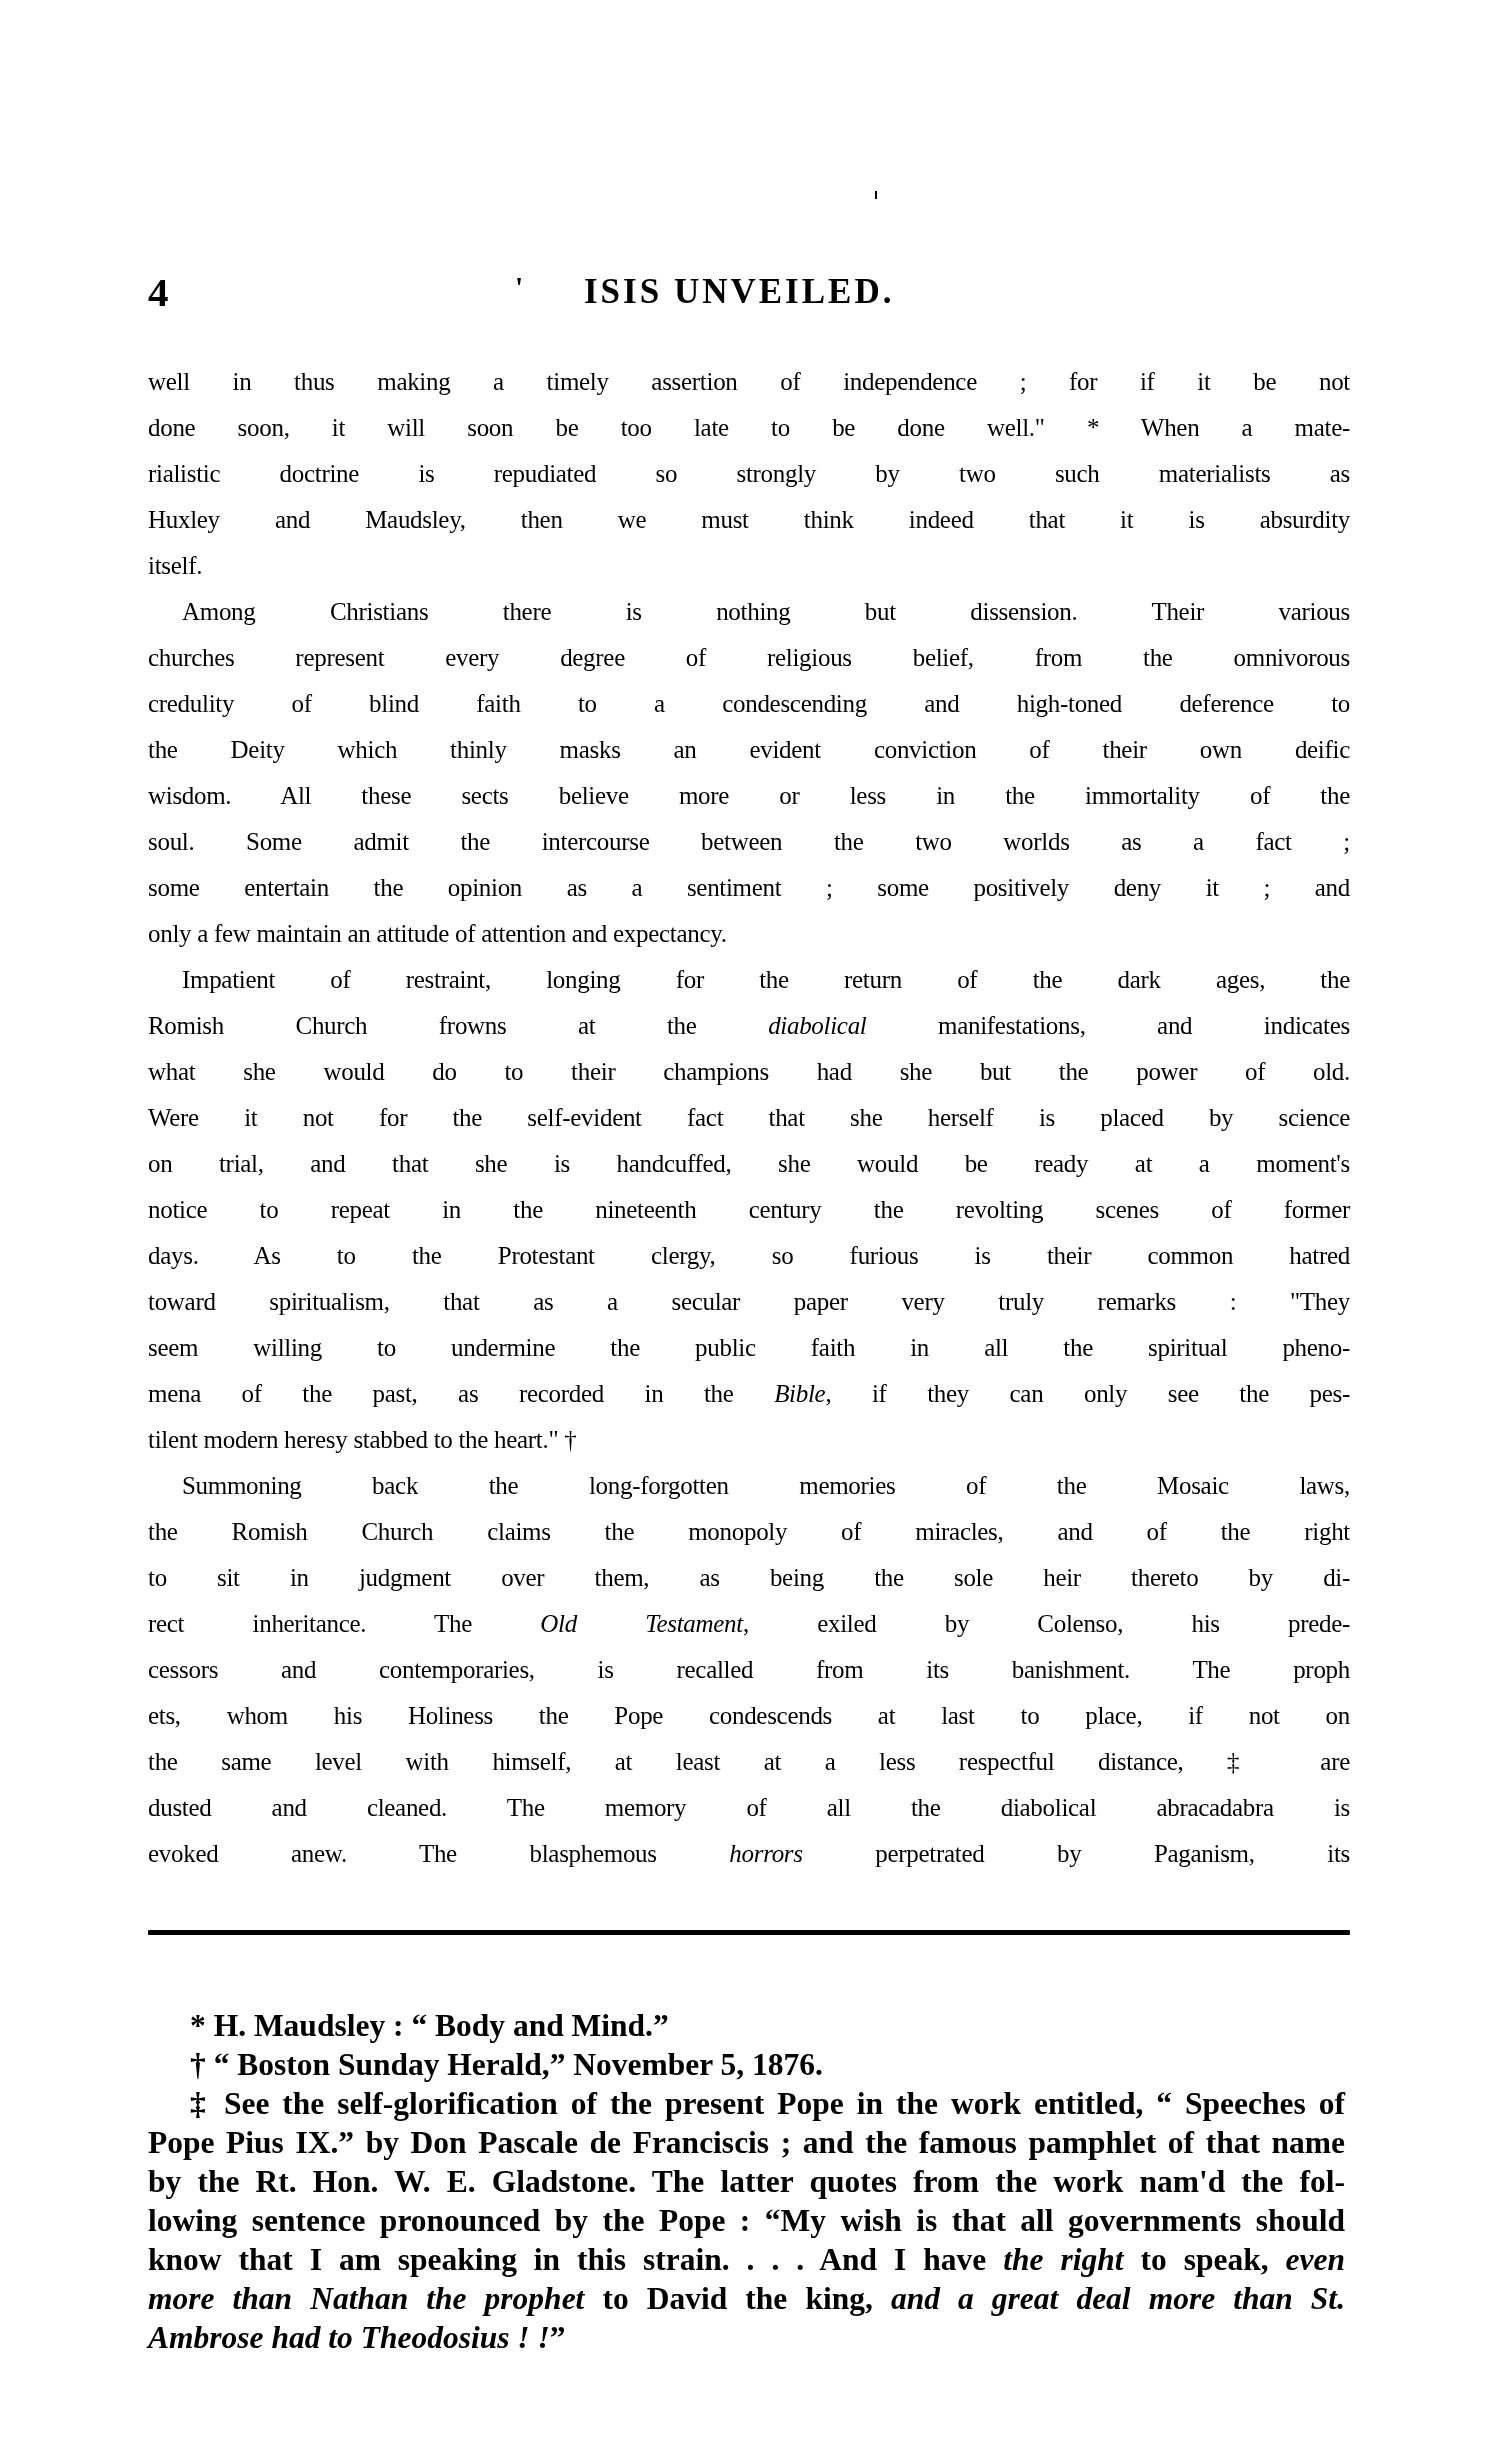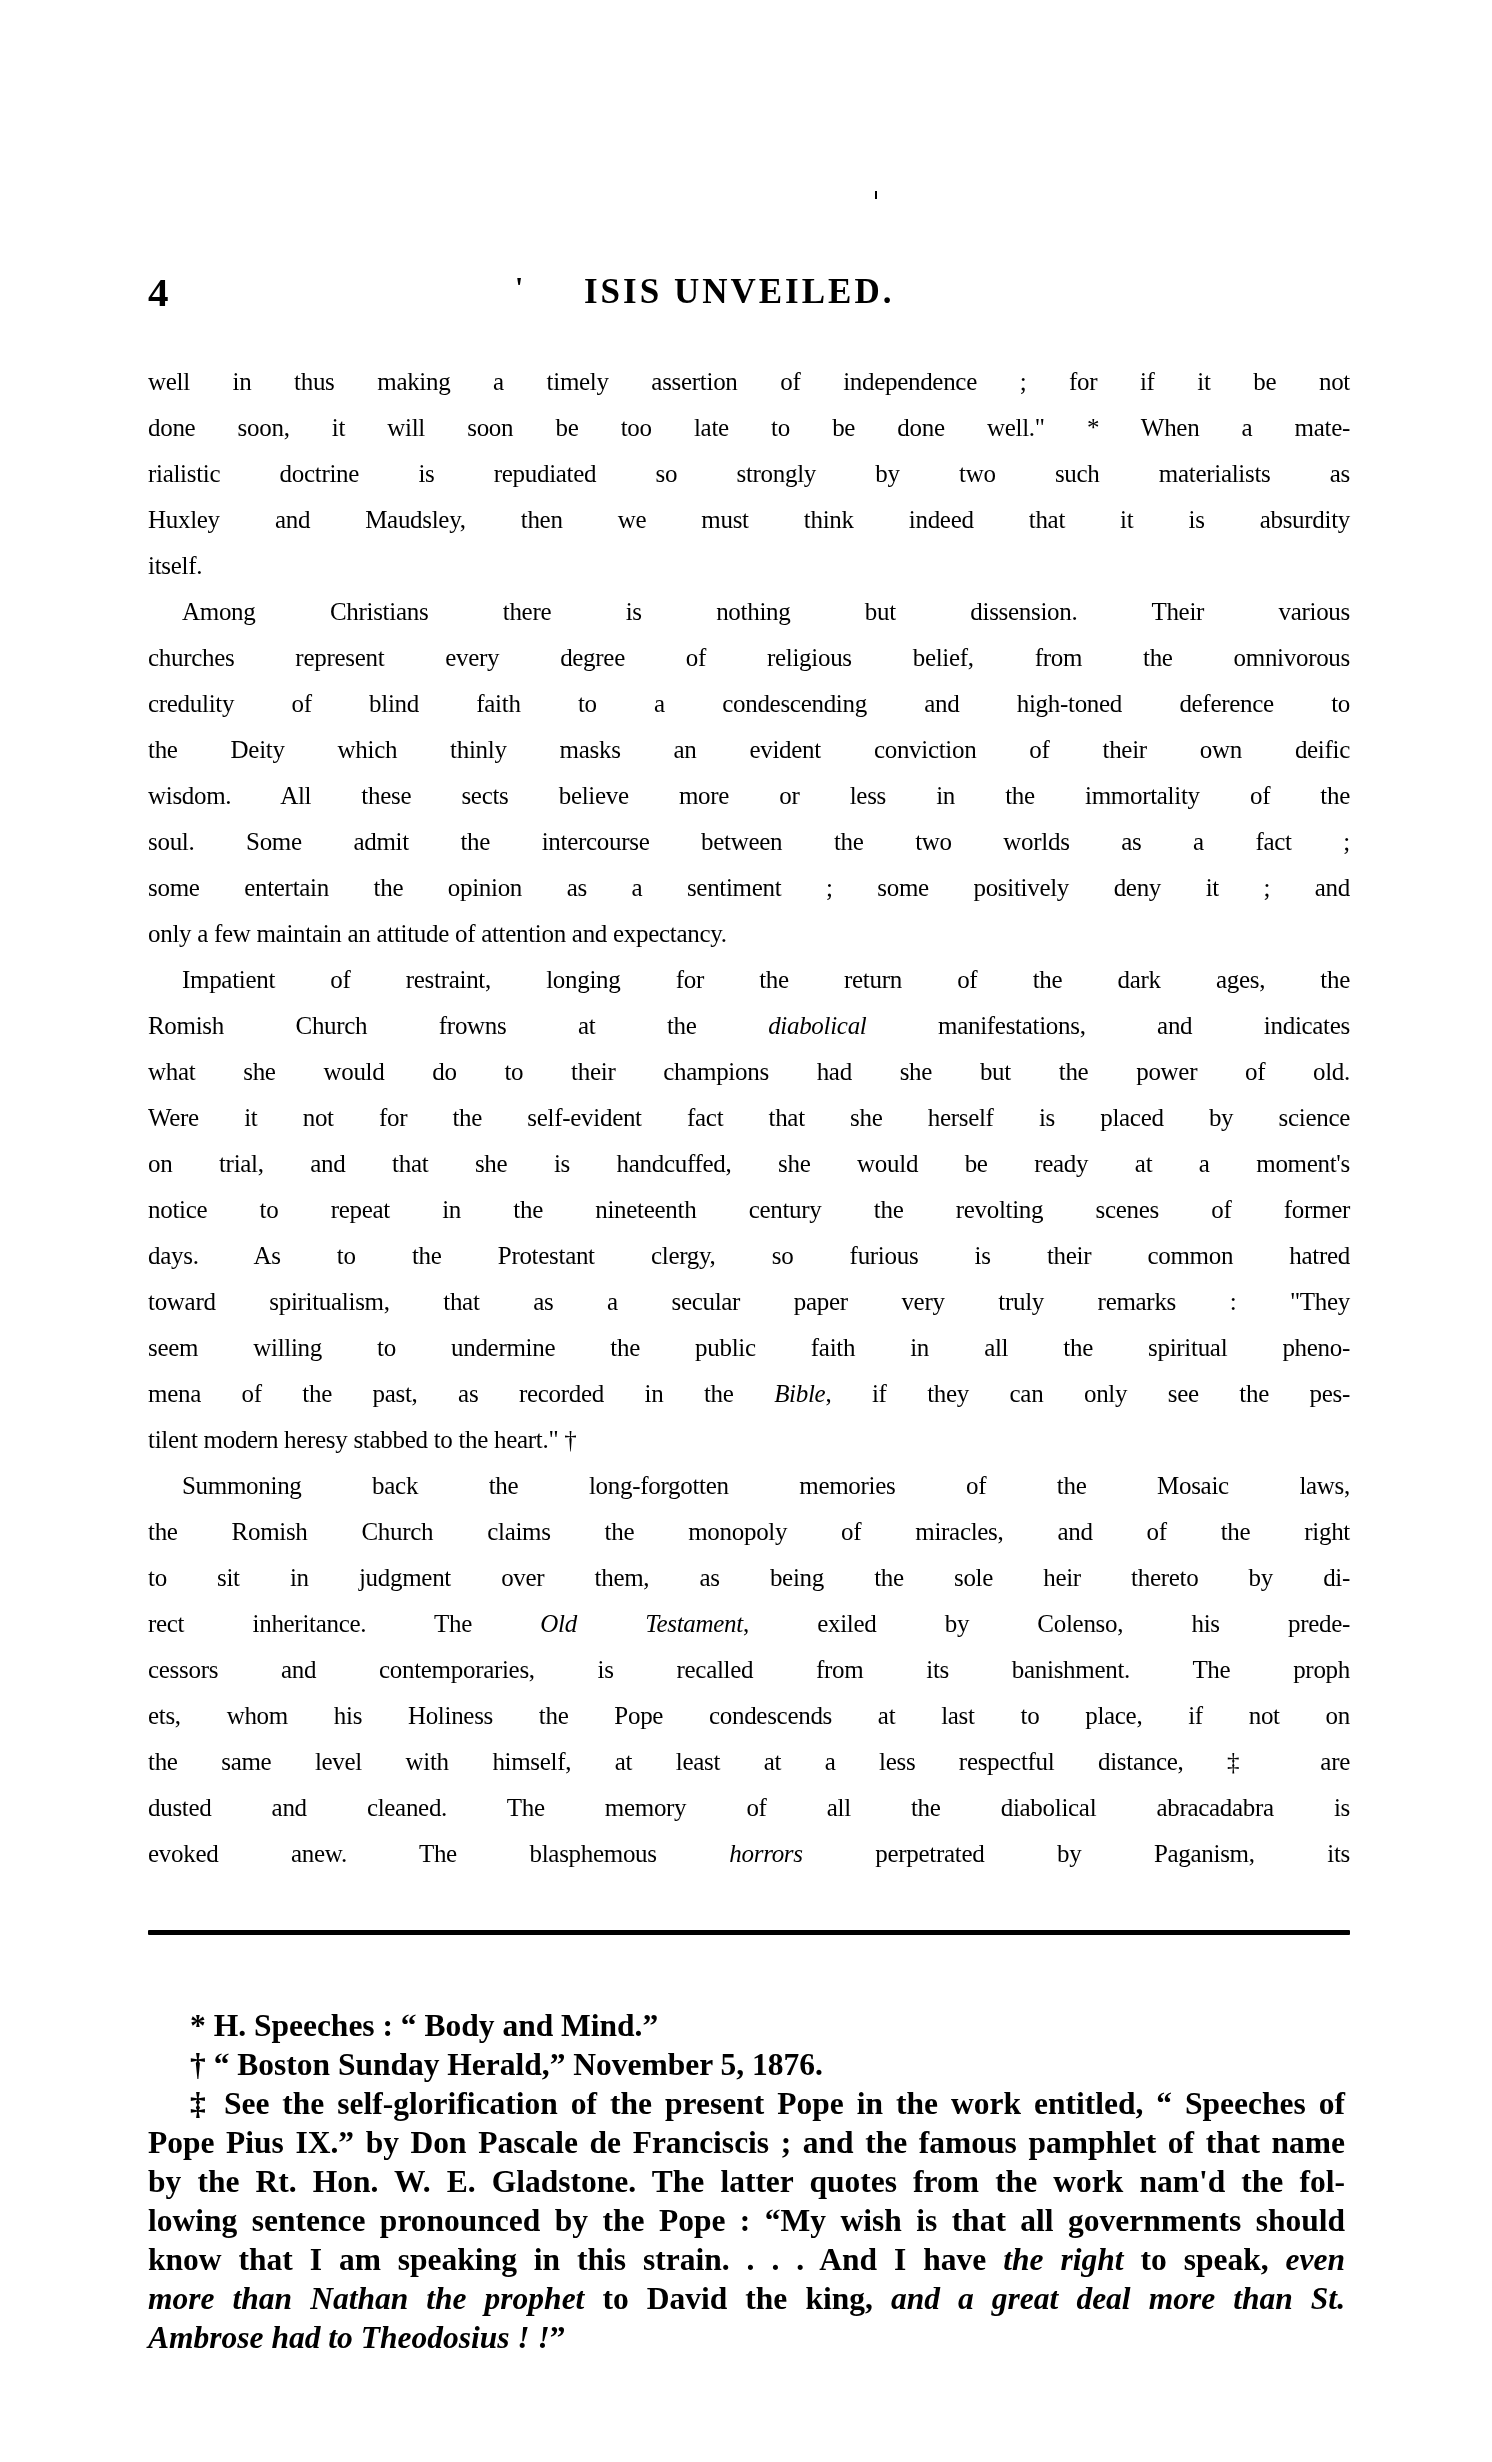--- a/index.html
+++ b/index.html
@@ -186,21 +186,21 @@
     <div class="line"><span class="inner"><span>ets, whom his Holiness the Pope condescends at last to place, if not on</span></span></div>
     <div class="line"><span class="inner"><span>the same level with himself, at least at a less respectful distance, ‡ are</span></span></div>
     <div class="line"><span class="inner"><span>dusted and cleaned.  The memory of all the diabolical abracadabra is</span></span></div>
     <div class="line"><span class="inner"><span>evoked anew.  The blasphemous </span><em>horrors</em><span> perpetrated by Paganism, its</span></span></div>
 
   </div>
 
   <div class="rule"></div>
 
   <div class="footnotes">
-    <div class="fline indent last"><span class="inner"><span class="mark">*</span> <span>H. Speeches :  “ Body and Mind.”</span></span></div>
+    <div class="fline indent last"><span class="inner"><span class="mark">*</span> <span>H. Maudsley :  “ Body and Mind.”</span></span></div>
 
     <div class="fline indent last"><span class="inner"><span class="mark">†</span> <span>“ Boston Sunday Herald,” November 5, 1876.</span></span></div>
 
     <div class="fline indent"><span class="inner"><span class="mark">‡</span> <span>See the self-glorification of the present Pope in the work entitled, “ Speeches of</span></span></div>
     <div class="fline"><span class="inner"><span>Pope Pius IX.” by Don Pascale de Franciscis ; and the famous pamphlet of that name</span></span></div>
     <div class="fline"><span class="inner"><span>by the Rt. Hon. W. E. Gladstone.  The latter quotes from the work nam'd the fol-</span></span></div>
     <div class="fline"><span class="inner"><span>lowing sentence pronounced by the Pope : “My wish is that all governments should</span></span></div>
     <div class="fline"><span class="inner"><span>know that I am speaking in this strain. . . . And I have </span><em>the right</em><span> to speak, </span><em>even</em></span></div>
     <div class="fline"><span class="inner"><em>more than Nathan the prophet</em><span> to David the king, </span><em>and a great deal more than St.</em></span></div>
     <div class="fline last"><span class="inner"><em>Ambrose had to Theodosius ! !</em><span>”</span></span></div>

